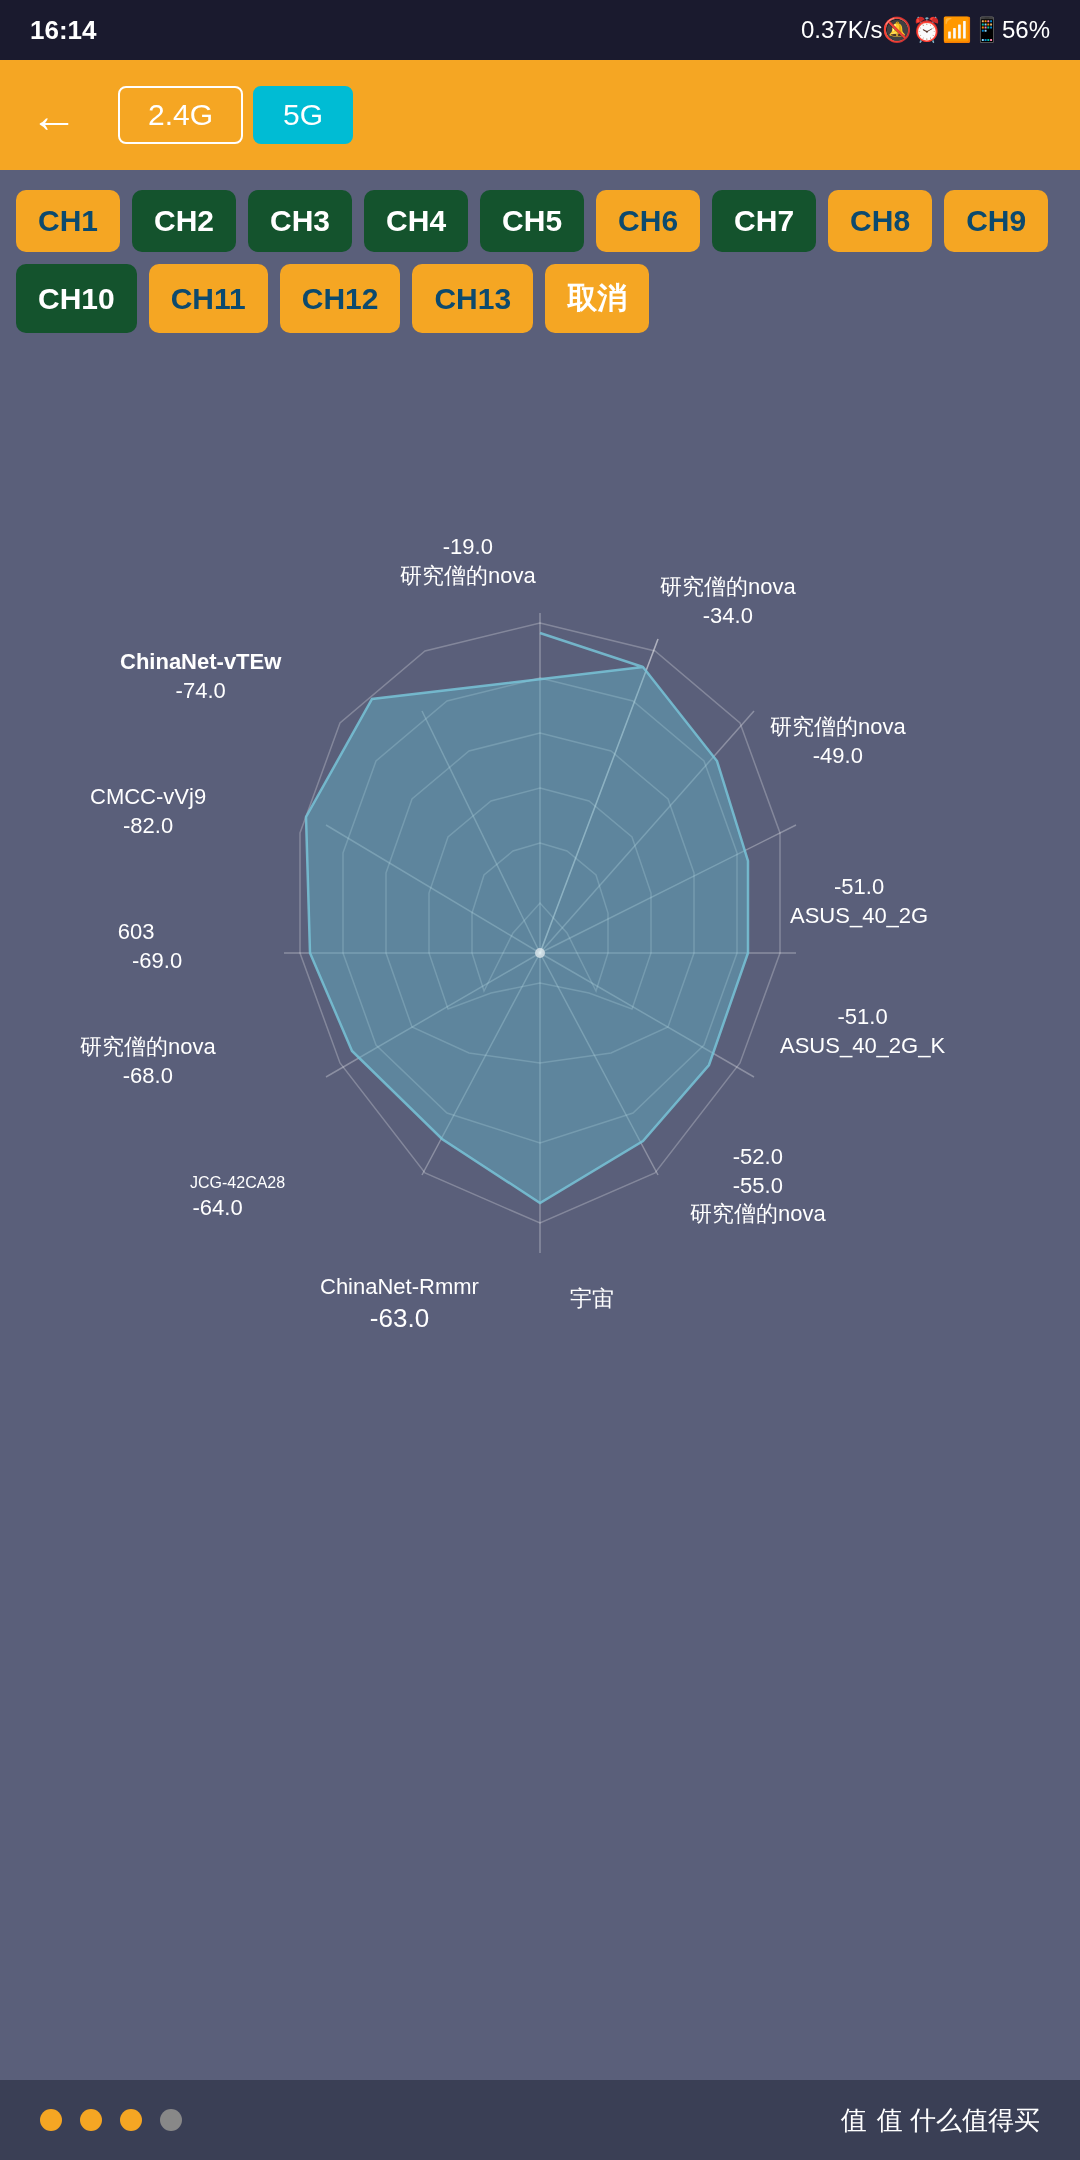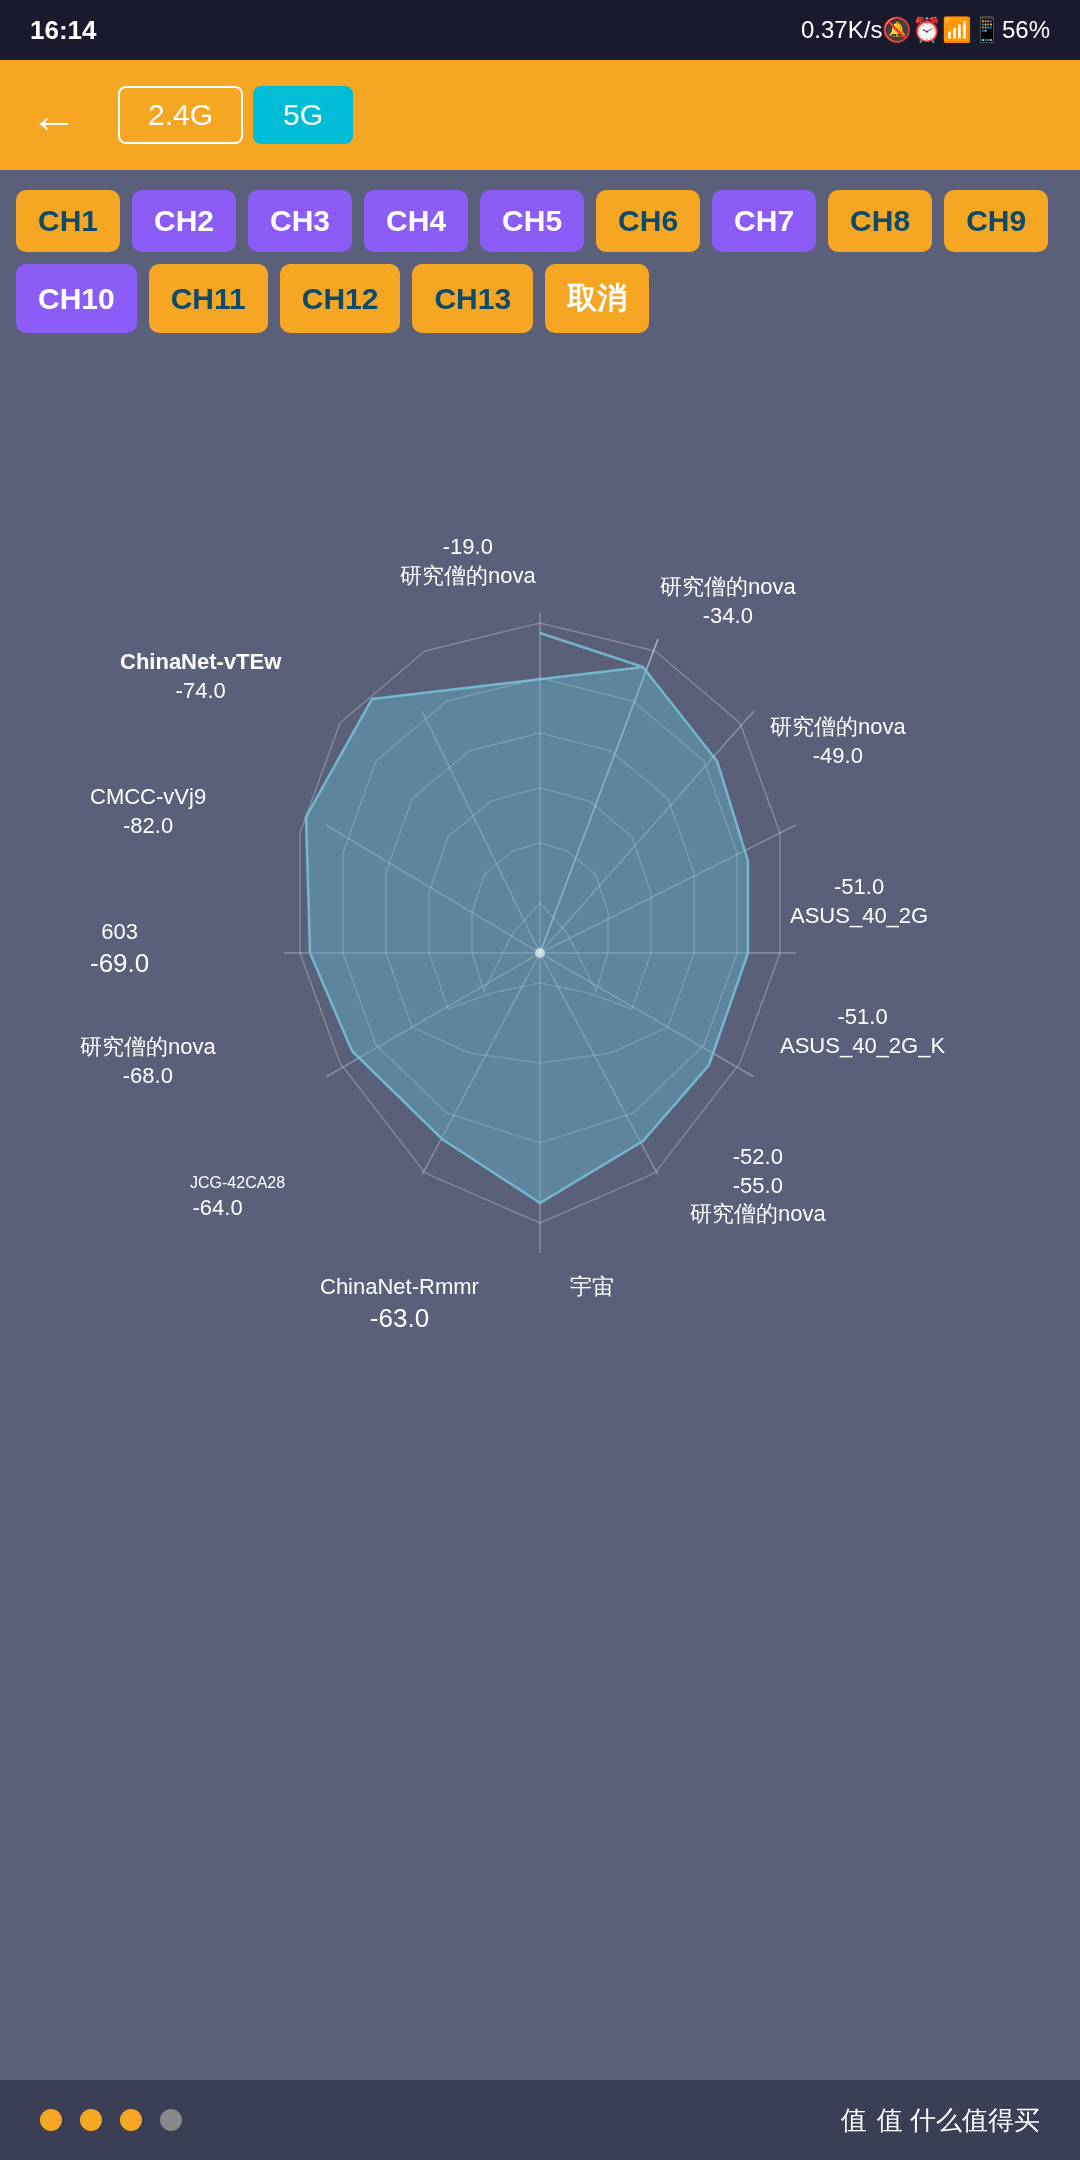--- a/index.html
+++ b/index.html
@@ -89,21 +89,21 @@
       padding: 14px 22px;
       border-radius: 10px;
       font-size: 30px;
       font-weight: bold;
       cursor: pointer;
       border: none;
       min-width: 100px;
       text-align: center;
     }
     .ch-btn.active { background: #f5a623; color: #0c4a6e; }
-    .ch-btn.inactive { background: #8b5cf6; color: white; }
+    .ch-btn.inactive { background: #14532d; color: white; }
     .ch-btn.cancel { background: #f5a623; color: white; }
 
     
     .radar-area {
       background: #5a5f7a;
       display: flex;
       justify-content: center;
       align-items: center;
       padding: 40px 20px;
       position: relative;
@@ -266,41 +266,41 @@
       <div style="font-size:22px;">ASUS_40_2G_K</div>
     </div>
 
     <div class="radar-label" style="top:640px;left:600px;">
       <div style="font-size:22px;">-52.0</div>
       <div style="font-size:22px;">-55.0</div>
       <div style="font-size:22px;">研究僧的nova</div>
     </div>
 
     <div class="radar-label" style="top:770px;left:480px;">
-      <div style="font-size:22px;">宇宙</div>
+      <div style="font-size:22px;margin-top:12px;">宇宙</div>
     </div>
 
     <div class="radar-label" style="top:770px;left:230px;">
       <div style="font-size:22px;">ChinaNet-Rmmr</div>
       <div style="font-size:26px;">-63.0</div>
     </div>
 
     <div class="radar-label" style="top:670px;left:60px;">
       <div style="font-size:16px;margin-left:40px;">JCG-42CA28</div>
       <div style="font-size:22px;">-64.0</div>
     </div>
 
     <div class="radar-label" style="top:530px;left:-10px;">
       <div style="font-size:22px;">研究僧的nova</div>
       <div style="font-size:22px;">-68.0</div>
     </div>
 
     <div class="radar-label" style="top:415px;left:0px;">
       <div style="font-size:22px;">603</div>
-      <div style="font-size:26px;">-69.0</div>
+      <div style="font-size:22px;margin-left:42px;">-69.0</div>
     </div>
 
     <div class="radar-label" style="top:280px;left:0px;">
       <div style="font-size:22px;">CMCC-vVj9</div>
       <div style="font-size:22px;">-82.0</div>
     </div>
 
     <div class="radar-label" style="top:145px;left:30px;">
       <div style="font-size:22px;font-weight:bold;">ChinaNet-vTEw</div>
       <div style="font-size:22px;">-74.0</div>

